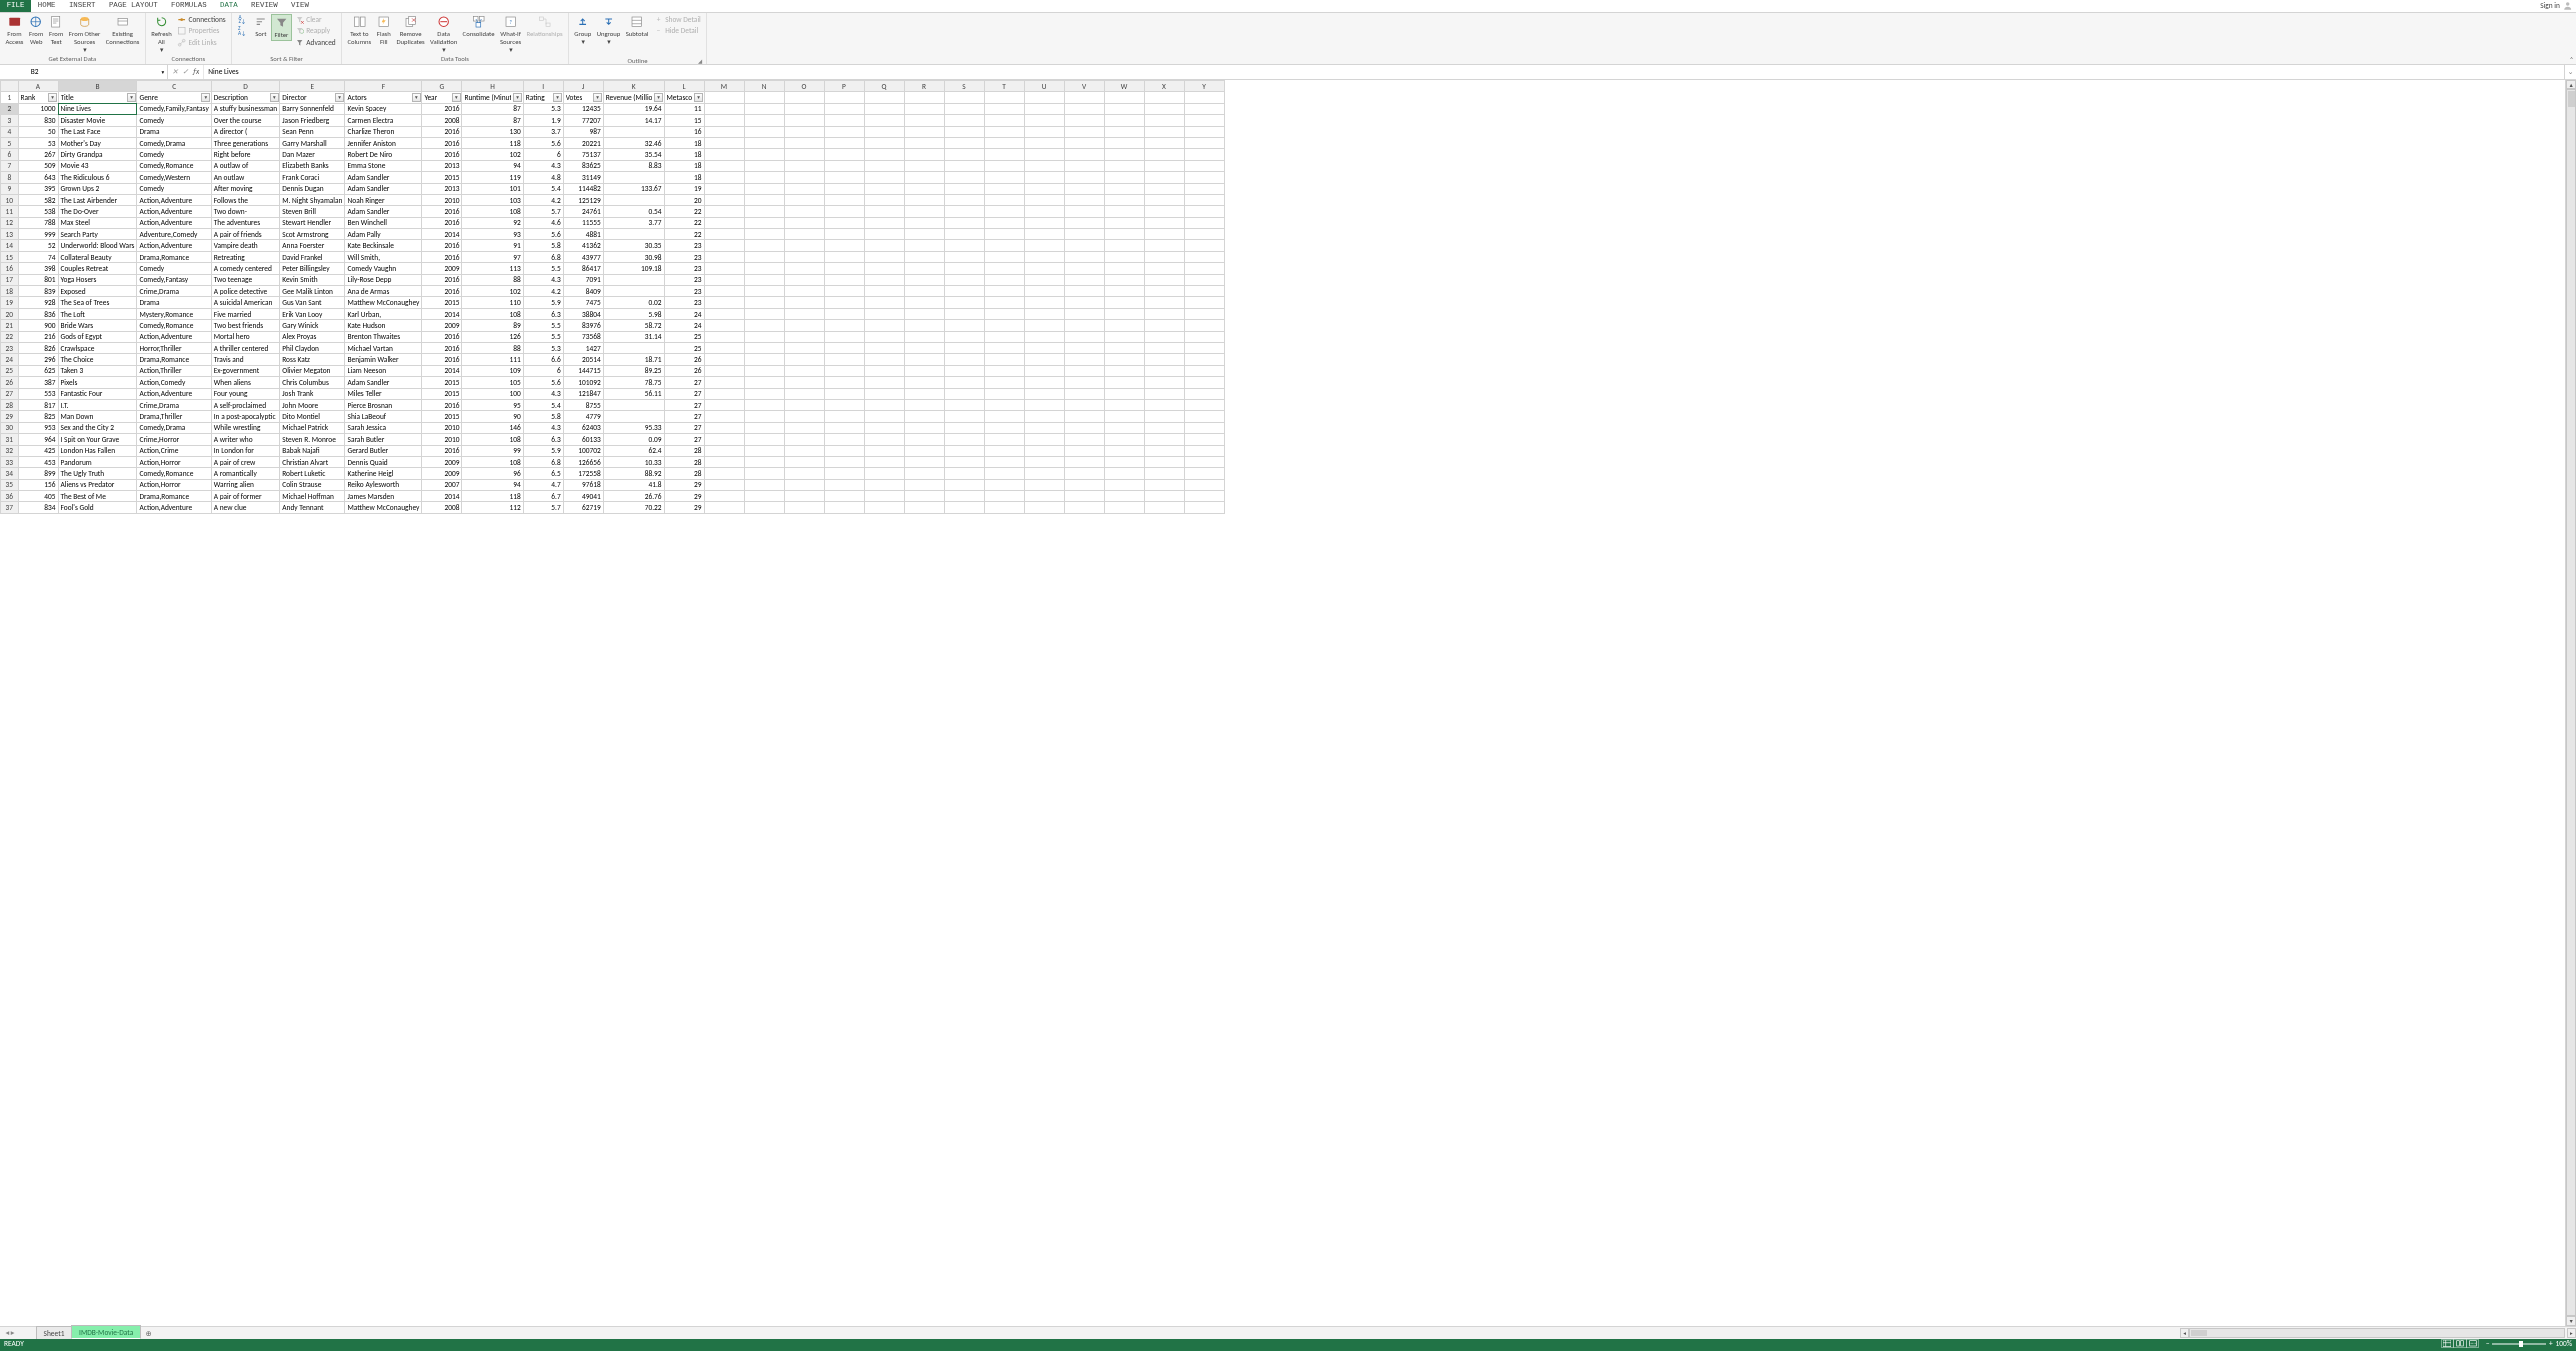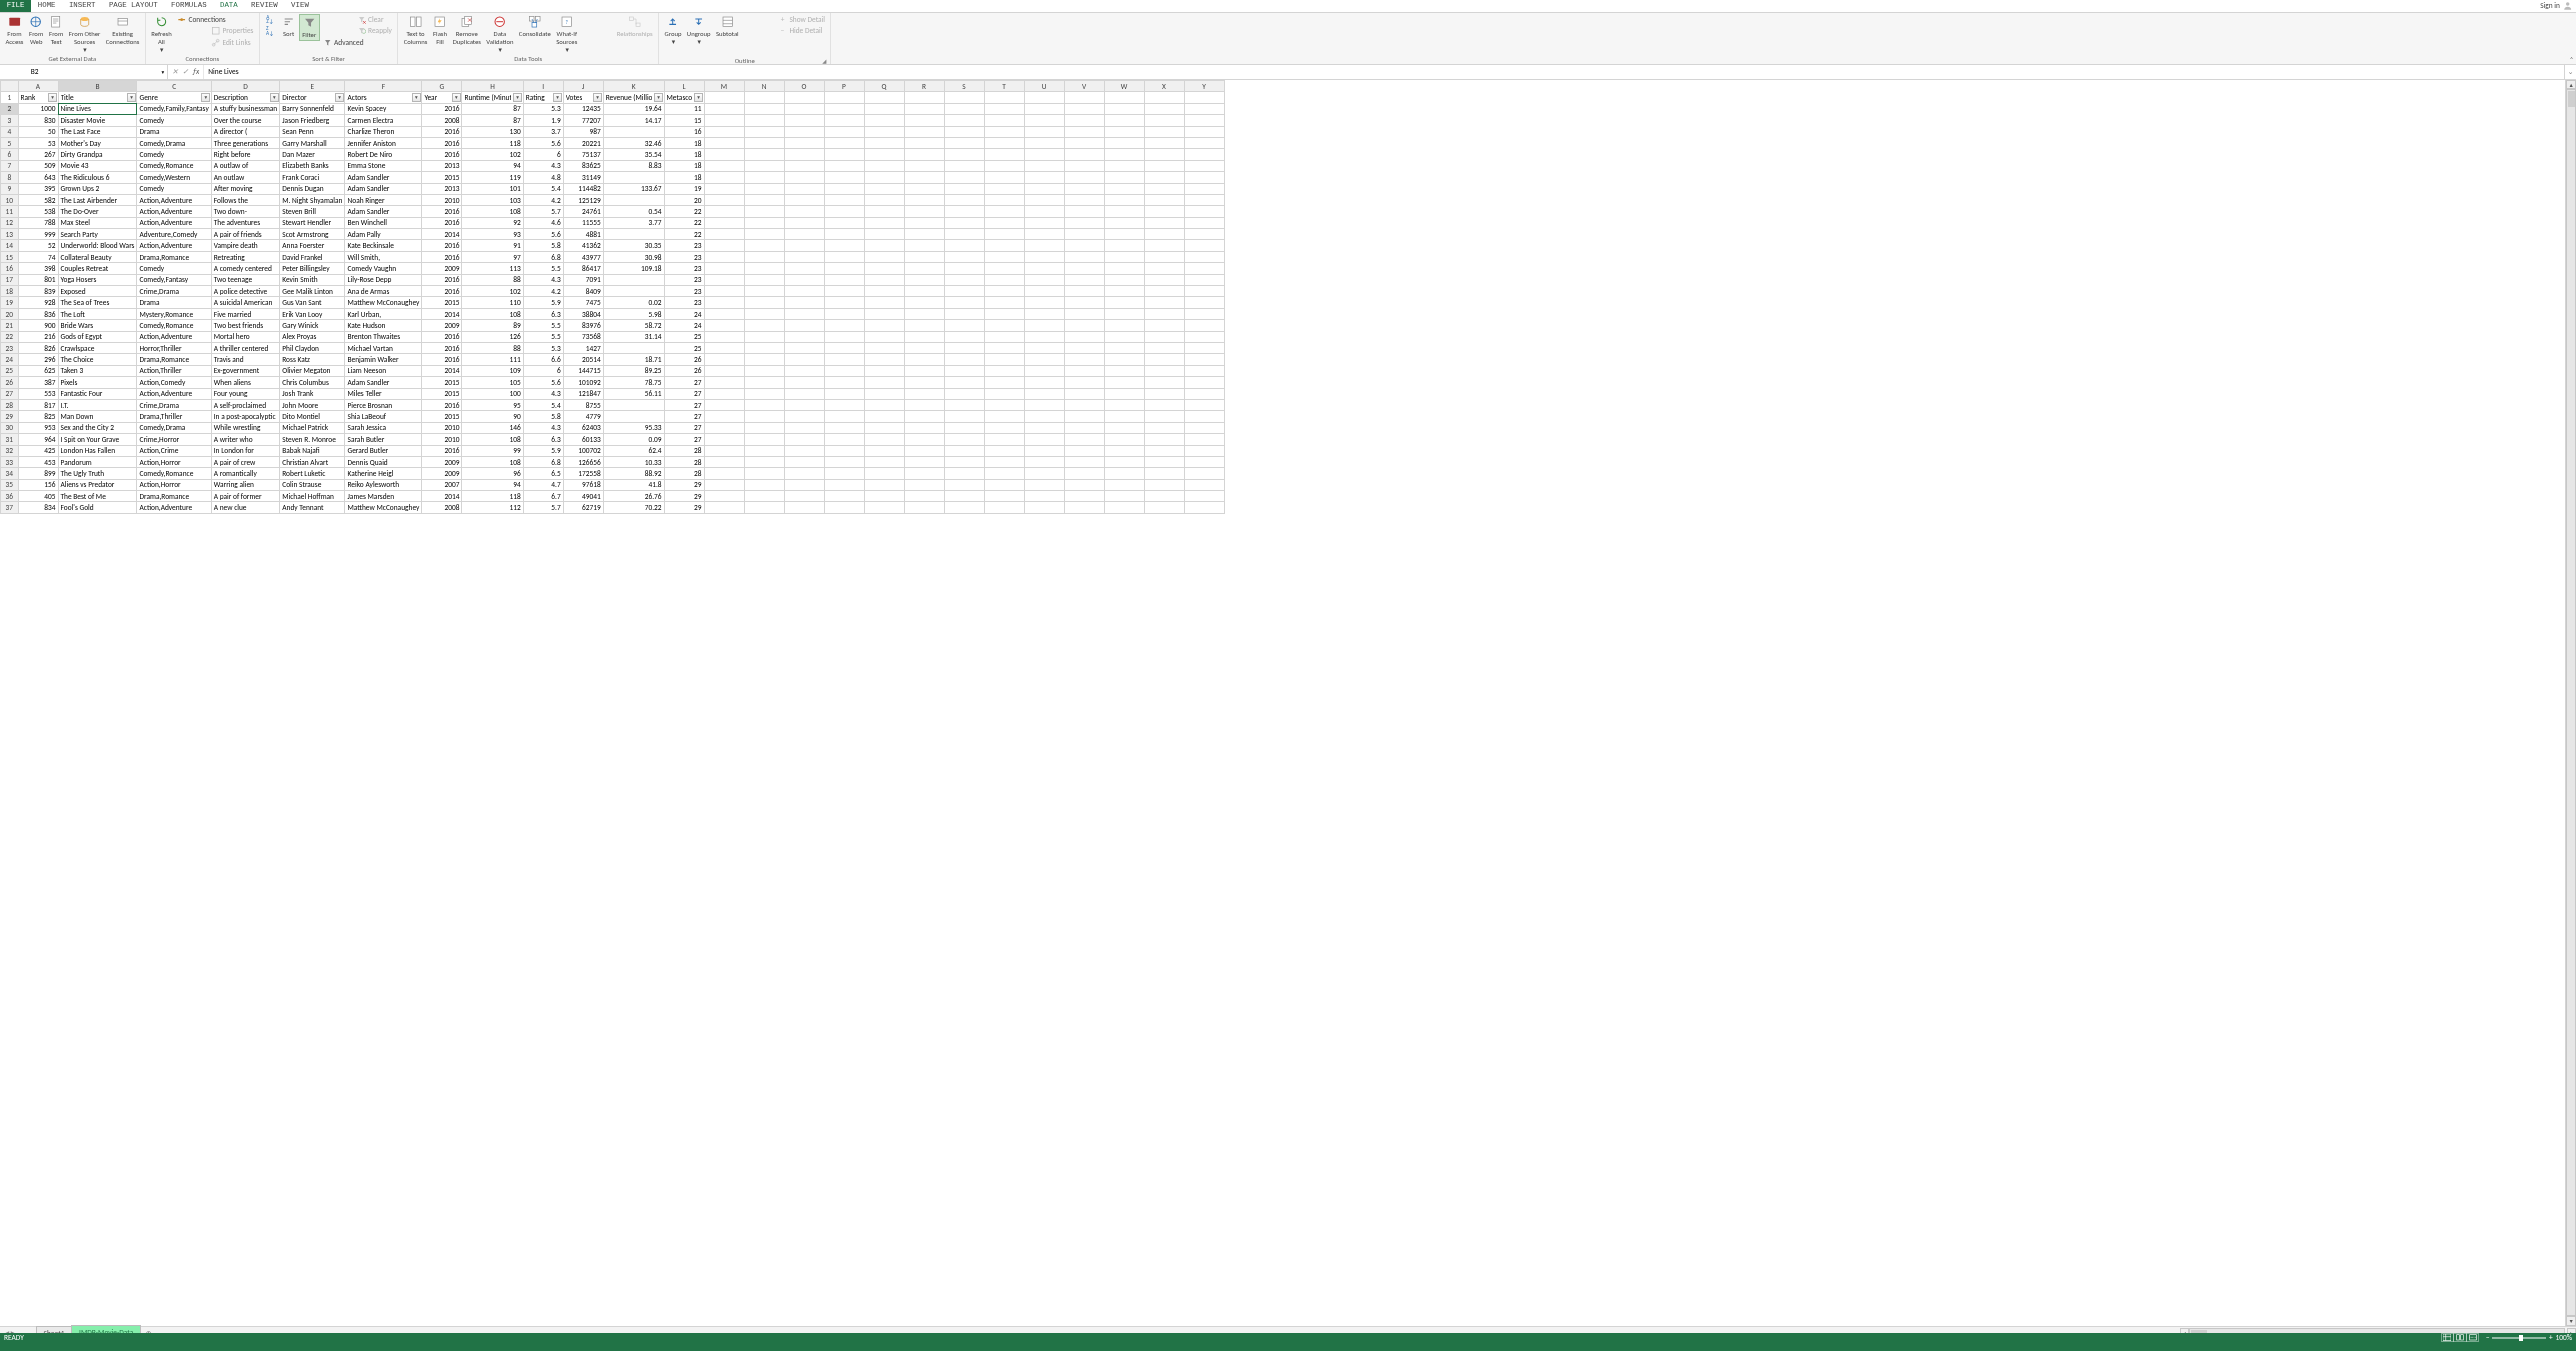--- a/index.html
+++ b/index.html
@@ -17,21 +17,21 @@
 
 .ribbon { height: 52px; background: #f6f6f6; border-bottom: 0.7px solid #d4d4d4; display: flex; position: relative; }
 .ribbon .group { display: flex; flex-direction: column; height: 100%; border-right: 0.7px solid #e1e1e1; padding: 1.3px 2.7px 0 2.7px; }
 .ribbon .group .body { flex: 1 1 auto; display: flex; align-items: flex-start; }
 .ribbon .group .title { text-align: center; color: #666; font-size: 6.7px; padding-bottom: 1.3px; }
 .big-btn { display: flex; flex-direction: column; align-items: center; justify-content: flex-end; padding: 1.3px 2.7px; min-width: 20px; text-align: center; line-height: 8px; color: #444; cursor: pointer; }
 .big-btn .ic { width: 13.4px; height: 13.4px; display: flex; align-items: center; justify-content: center; margin-bottom: 1.3px; }
 .big-btn span { font-size: 6.7px; }
 .small-row { display: flex; align-items: center; gap: 2px; padding: 0.7px 2.7px; color: #444; cursor: pointer; }
 .small-row .ic { width: 9.4px; height: 9.4px; display: flex; align-items: center; justify-content: center; }
-.small-row.disabled, .big-btn.disabled { color: #b0b0b0; margin-left: 34px; }
+.small-row.disabled, .big-btn.disabled { color: #b0b0b0; }
 .stack { display: flex; flex-direction: column; justify-content: flex-start; gap: 0.7px; }
 .btn-active { background: #d2e8d2; border: 0.7px solid #9bc29b; }
 .caret { font-size: 5.4px; margin-left: 0.7px; }
 .ribbon .collapse { position: absolute; right: 2.7px; bottom: 1.3px; color: #666; font-size: 6.7px; cursor: pointer; }
 .group .corner { font-size: 5.4px; color: #888; align-self: flex-end; margin-right: 1.3px; margin-top: -8px; }
 
 
 .fbar { height: 14.8px; border-bottom: 0.7px solid #d4d4d4; display: flex; align-items: stretch; background: #fff; padding-left: 28px; }
 .namebox { width: 140px; border-right: 0.7px solid #d4d4d4; display: flex; align-items: center; padding: 0 2.7px; justify-content: space-between; }
 .namebox input { border: none; outline: none; width: 107px; font-size: 7.4px; }
@@ -71,21 +71,21 @@
 .hscroll { flex: 1; display: flex; align-items: center; justify-content: flex-end; }
 .hscroll .track { width: 376px; height: 9.4px; background: #e6e6e6; border: 0.7px solid #c7c7c7; position: relative; margin-right: 1.3px; }
 .hscroll .btn, .vscroll .btn { width: 9.4px; height: 9.4px; background: #efefef; border: 0.7px solid #c7c7c7; display: flex; align-items: center; justify-content: center; font-size: 5.4px; color: #555; }
 .hscroll .thumb { position: absolute; left: 0.7px; top: 0.7px; height: 6.7px; width: 16px; background: #cfcfcf; }
 
 .vscroll { position: absolute; right: 0; top: 80px; bottom: 25.5px; width: 10.7px; background: #f3f3f3; border-left: 0.7px solid #d4d4d4; display: flex; flex-direction: column; align-items: center; }
 .vscroll .track { flex: 1; width: 9.4px; background: #e6e6e6; border: 0.7px solid #c7c7c7; position: relative; }
 .vscroll .thumb { position: absolute; top: 0.7px; left: 0.7px; width: 6.7px; height: 16px; background: #cfcfcf; }
 
 
-.status { position: absolute; bottom: 0; left: 0; right: 0; height: 12px; background: #217346; color: #fff; display: flex; align-items: flex-end; padding: 9px 4px; font-size: 7.4px; }
+.status { position: absolute; bottom: 0; left: 0; right: 0; height: 12px; background: #217346; color: #fff; display: flex; align-items: flex-start; padding: 0 4px; font-size: 7.4px; }
 .status .spacer { flex: 1; }
 .status .views { display: flex; gap: 0; }
 .status .vb { width: 13.4px; height: 9.4px; border: 0.7px solid rgba(255,255,255,0.4); display: flex; align-items: center; justify-content: center; margin-left: -0.7px; }
 .status .zoom { display: flex; align-items: center; gap: 2.7px; margin-left: 6.7px; }
 .status .zslider { width: 54px; height: 2px; background: rgba(255,255,255,0.5); position: relative; }
 .status .zslider .zh { position: absolute; left: 50%; top: -2px; width: 3.4px; height: 6px; background: #fff; }
 </style>
 </head>
 <body>
 

